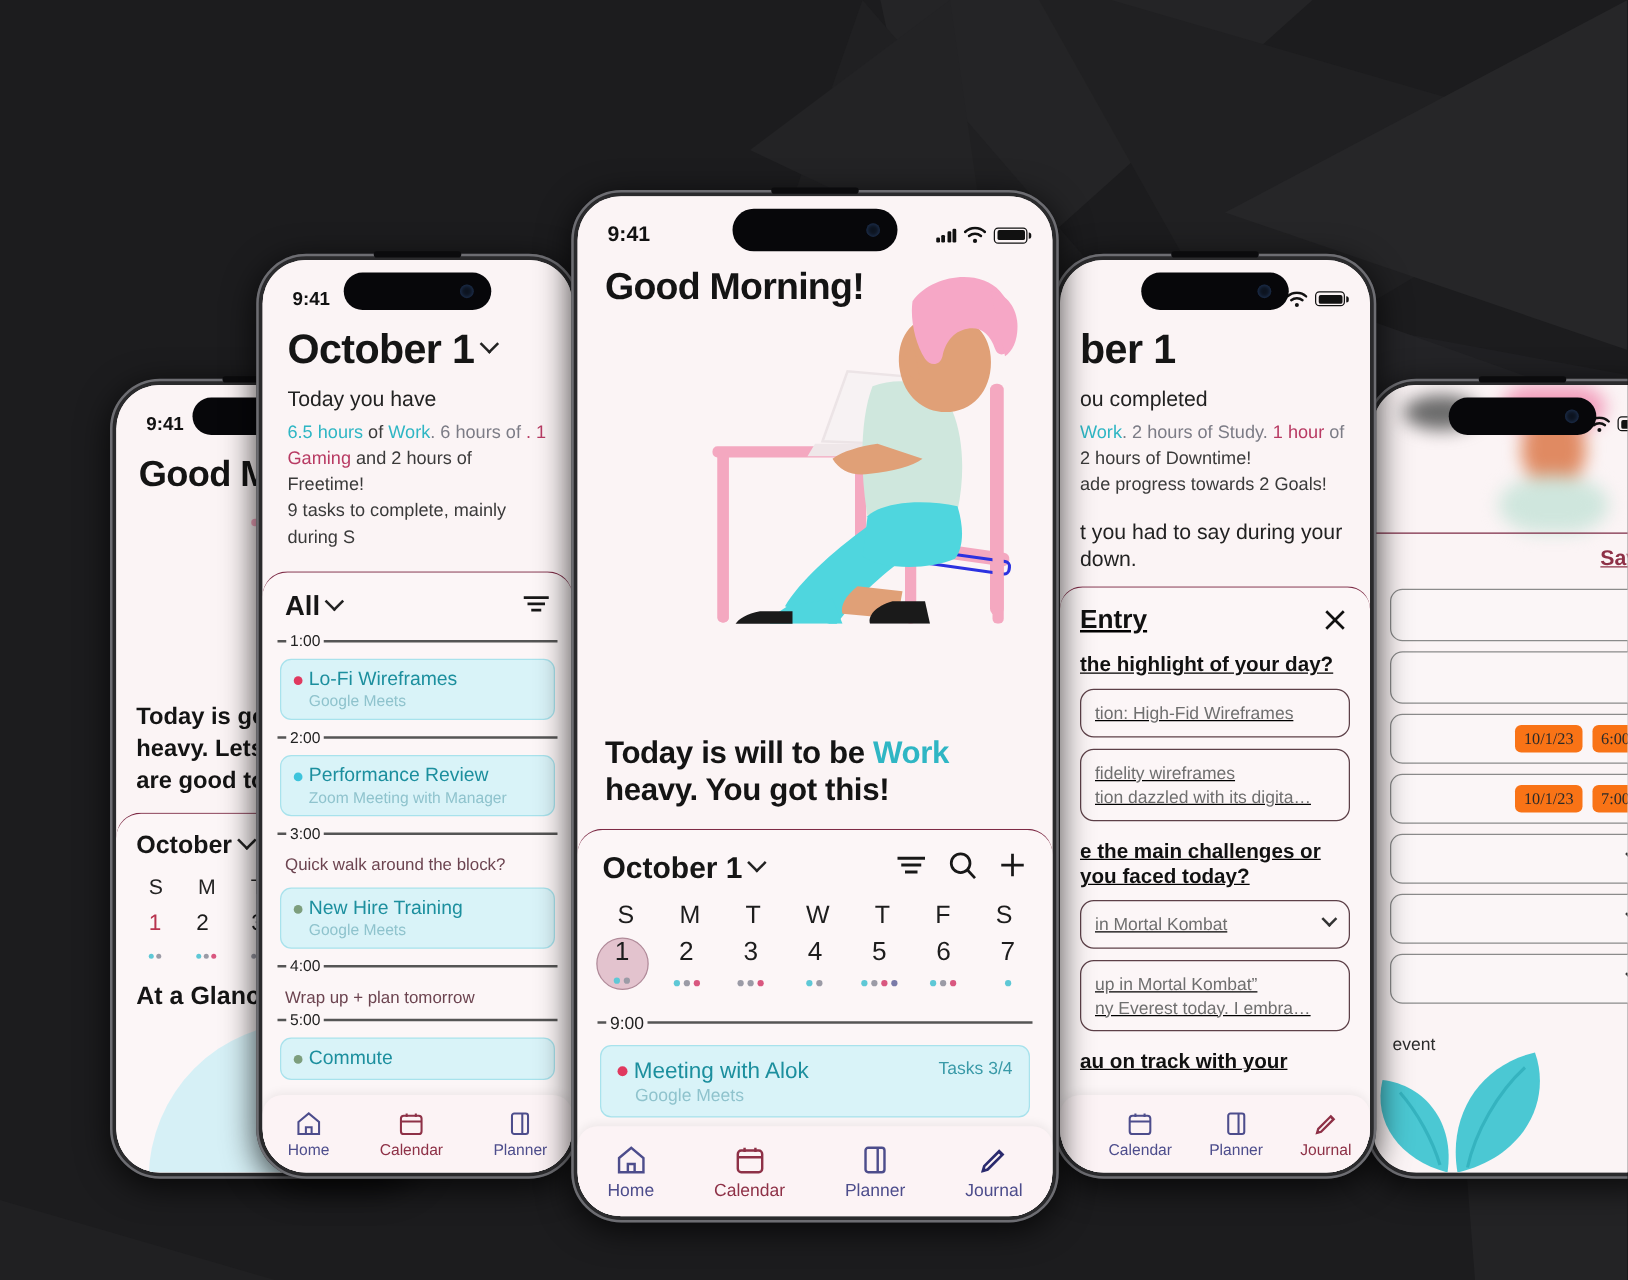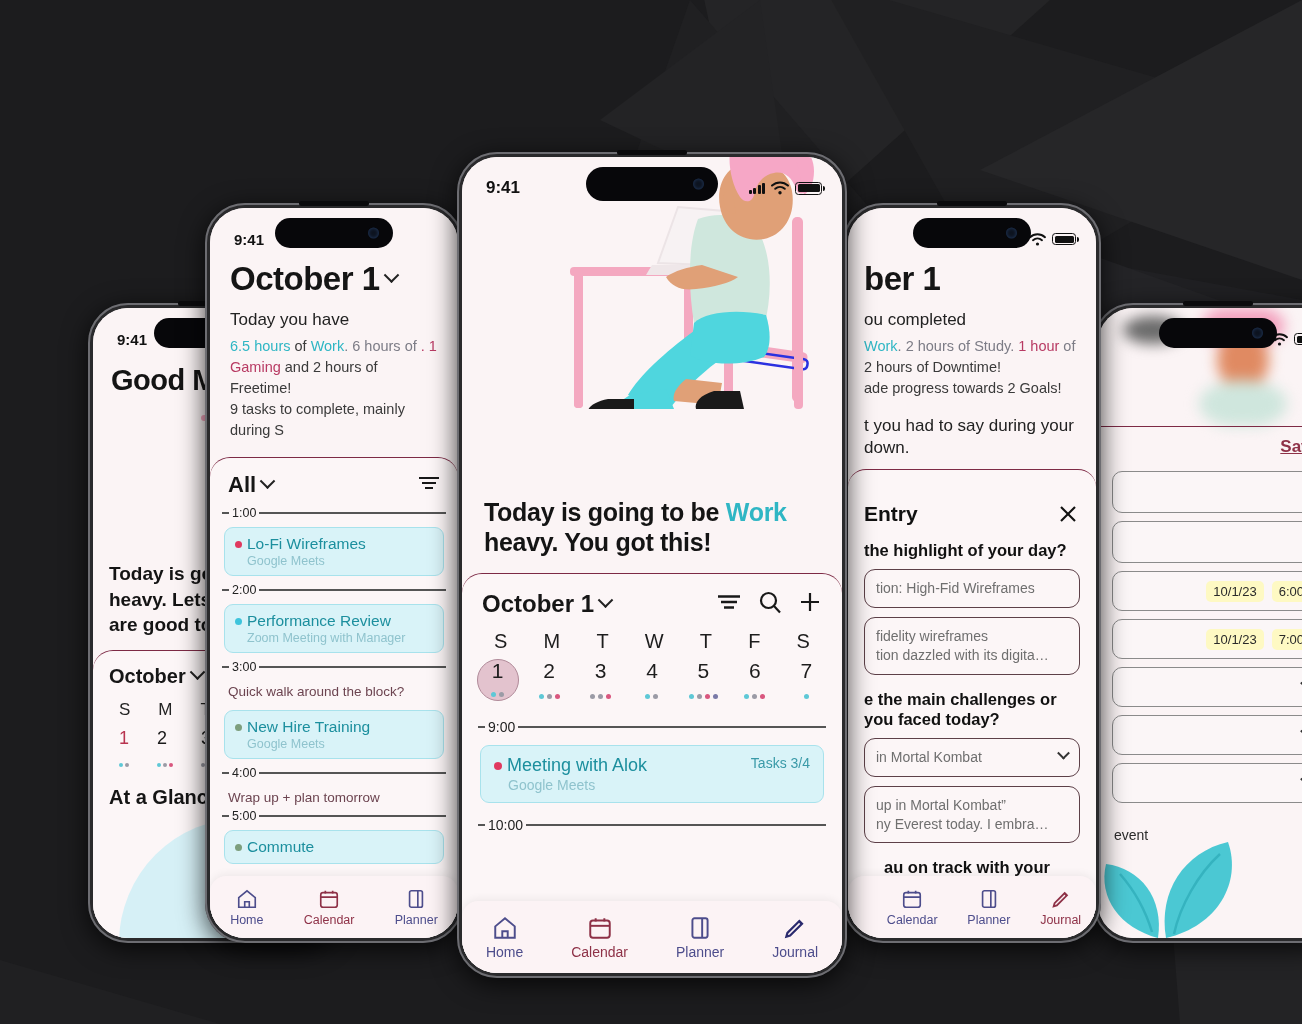--- a/index.html
+++ b/index.html
@@ -123,35 +123,35 @@
   
   #p-left2{ left:205px; top:203px; width:258px; height:740px; z-index:14; }
   
   #p-left1{ left:88px; top:303px; width:250px; height:640px; z-index:10; }
   
   #p-right1{ left:843px; top:203px; width:258px; height:740px; z-index:14; }
   
   #p-right2{ left:1093px; top:303px; width:250px; height:640px; z-index:10; }
 
   
-  .j-sheet{ background:#fcf6f7; border-top:1.5px solid #7d2a45; border-radius:18px 18px 0 0; flex:1; padding:32px 16px 0; }
+  .j-sheet{ background:#fcf6f7; border-top:1.5px solid #7d2a45; border-radius:18px 18px 0 0; flex:1; padding:14px 16px 0;text-decoration:underline; }
   .j-head{ display:flex; justify-content:space-between; align-items:center; }
   .j-title{ font-size:21px; font-weight:700; color:#111; }
   .j-q{ font-size:16.5px; font-weight:700; color:#111; margin:14px 0 8px; line-height:1.25; }
   .j-in{
     border:1.3px solid #5d4048; border-radius:11px; padding:9px 11px;
     font-size:14px; color:#6f6f6f; background:#fcf6f7; line-height:1.35;
     display:flex; justify-content:space-between; align-items:center; gap:8px;
   }
   .j-in.multi{ display:block; }
 
   
   .f-row{ border:1.2px solid #8b8b8b; border-radius:10px; height:40px; margin:8px 0; background:#fbf6f7;
           display:flex; align-items:center; justify-content:flex-end; padding:0 12px; gap:8px;}
-  .pill{ background:#fef9c3; border-radius:5px; padding:3px 7px; font-size:13px; color:#2a2a2a; }
+  .pill{ background:#f97316; border-radius:5px; padding:3px 7px; font-size:13px; color:#2a2a2a;font-family:Liberation Serif, serif; }
   .save{ text-align:right; color:#8e3147; font-size:17px; font-weight:600; text-decoration:underline; padding:6px 4px; }
 
   
   .glance-title{ font-size:20px; font-weight:600; color:#151515; padding:14px 0 8px 16px; }
   .donut{ position:absolute; width:250px; height:250px; border-radius:50%; background:#d6f0f6; left:26px; top:calc(100% - 120px); }
   .donut .w{ position:absolute; left:96px; top:46px; font-size:21px; font-weight:700; color:#2aa3b4;}
   .donut .ta{ position:absolute; left:48px; top:76px; font-size:11px; color:#49a9b8; text-align:center; line-height:1.35; width:180px;}
 
   .blurred{ filter: blur(7px); }
   .leaf{ position:absolute; }
@@ -436,21 +436,21 @@
             <span>you faced today?</span>
           </div>
           <div class="j-in">
             <span>in Mortal Kombat</span>
             <span class="chev" style="width:9px;height:9px;border-color:#333;"></span>
           </div>
           <div class="j-in multi" style="margin-top:9px;">
             <span>up in Mortal Kombat”</span><br>
             <span>ny Everest today. I embra…</span>
           </div>
-          <div class="j-q" style="margin-bottom:0;margin-left:20px;">au on track with your</div>
+          <div class="j-q" style="margin-bottom:0;">au on track with your</div>
         </div>
         <div class="tabbar" style="justify-content:space-around;padding-left:24px;">
           <div class="tab cal">
             <svg width="22" height="22" viewBox="0 0 24 24" fill="none" stroke="#4d4d8c" stroke-width="1.8">
                 <rect x="3" y="5" width="18" height="16" rx="2.5"></rect>
                 <line x1="3" y1="10" x2="21" y2="10"></line>
                 <line x1="8" y1="3" x2="8" y2="6"></line>
                 <line x1="16" y1="3" x2="16" y2="6"></line>
               </svg>
             <span style="color:#4d4d8c;">Calendar</span>
@@ -556,20 +556,21 @@
               <path d="M4 7.2a7 7 0 0 1 9 0" stroke="#111" stroke-width="1.9" fill="none" stroke-linecap="round"></path>
               <circle cx="8.5" cy="11" r="1.6" fill="#111"></circle>
             </svg>
           <span class="batt" style="width:27px;height:13px;">
               <i></i>
             </span>
         </span>
       </div>
 
       <div class="app">
+        <div class="greet">Good Morning!</div>
 
         <div class="illus">
           <svg width="390" height="330" viewBox="0 0 390 330" style="position:absolute;top:-78px;left:0;">
 
             <rect x="108" y="188" width="150" height="9" rx="4" fill="#f4a8c0"></rect>
             <rect x="112" y="193" width="9" height="136" rx="4" fill="#f4a8c0"></rect>
             <rect x="222" y="193" width="9" height="112" rx="4" fill="#f4a8c0"></rect>
 
             <rect x="330" y="138" width="11" height="185" rx="5" fill="#f4a8c0"></rect>
             <rect x="262" y="262" width="85" height="11" rx="5" fill="#f4a8c0" transform="rotate(8 262 262)"></rect>
@@ -596,21 +597,21 @@
             <path d="M270 112c-6-2-10 4-8 12 2 8 8 12 12 10z" fill="#e0a077"></path>
 
             <path d="M268 72c16-22 54-26 70-8 14 16 16 34 8 46-4 6-10 6-12 0-4-12-12-18-22-16-12 2-18 12-20 22-2 8-10 8-14 2-8-12-12-32-10-46z" fill="#f6a7c6"></path>
             <path d="M330 64c14 2 22 14 22 28 0 12-4 20-10 24-4-20-8-38-12-52z" fill="#f6a7c6"></path>
 
             <rect x="112" y="193" width="9" height="136" rx="4" fill="#f4a8c0"></rect>
           </svg>
         </div>
 
         <div class="tagline">
-          <span>Today is going to be </span><span class="hl">Work</span><span> heavy. You got this!</span>
+          <span>Today is will to be </span><span class="hl">Work</span><span> heavy. You got this!</span>
         </div>
 
         <div class="card-sheet" style="margin-top:0;">
           <div class="sheet-head" style="padding:16px 20px 8px;">
             <div class="sheet-title" style="font-size:24px;">
               <span>October 1</span>
               <span class="chev"></span>
             </div>
             <div class="sheet-actions" style="gap:16px;">
               <span>

